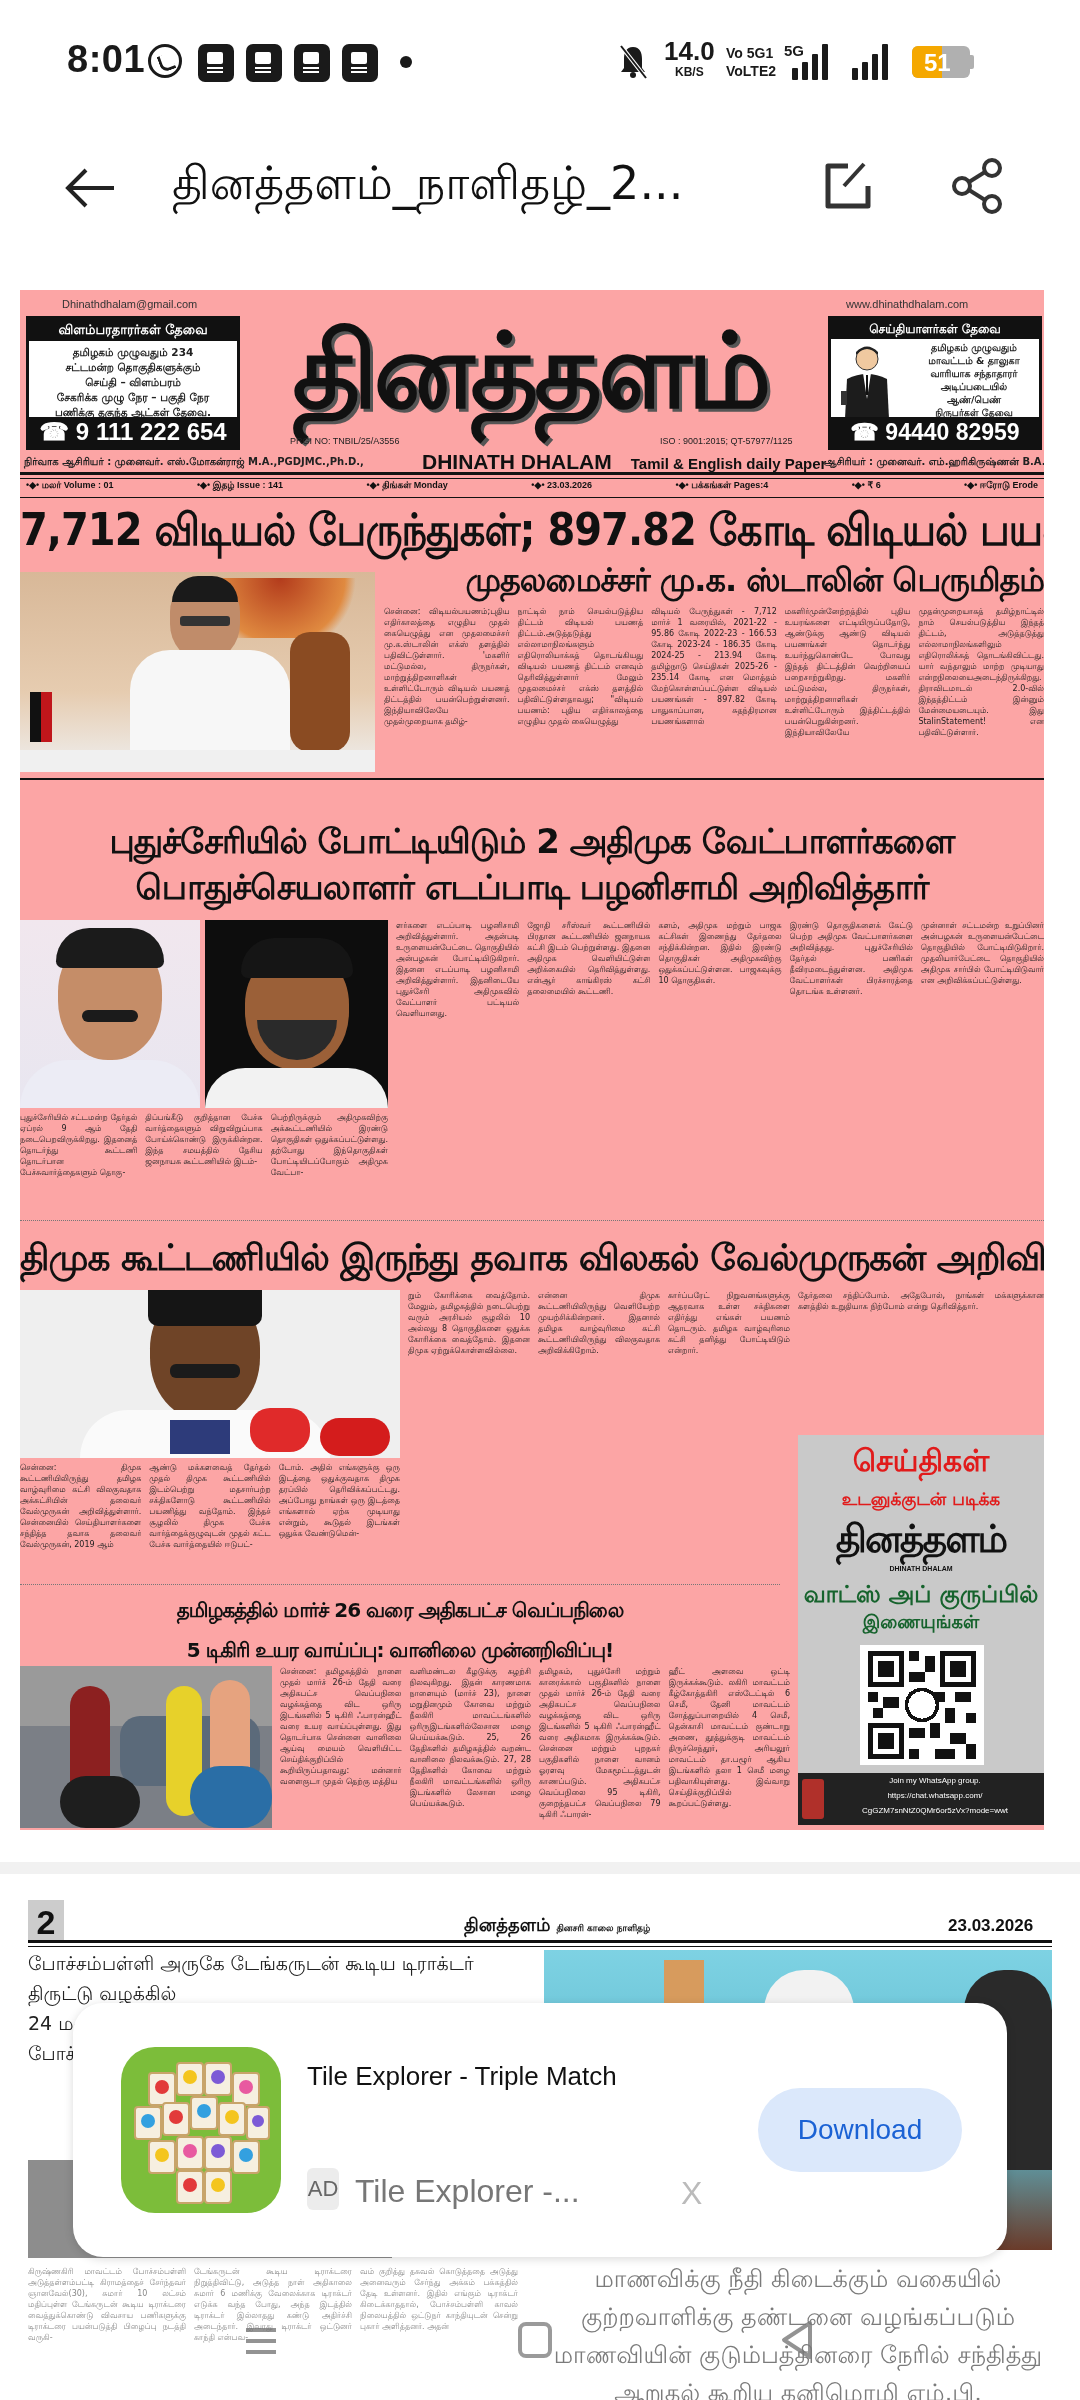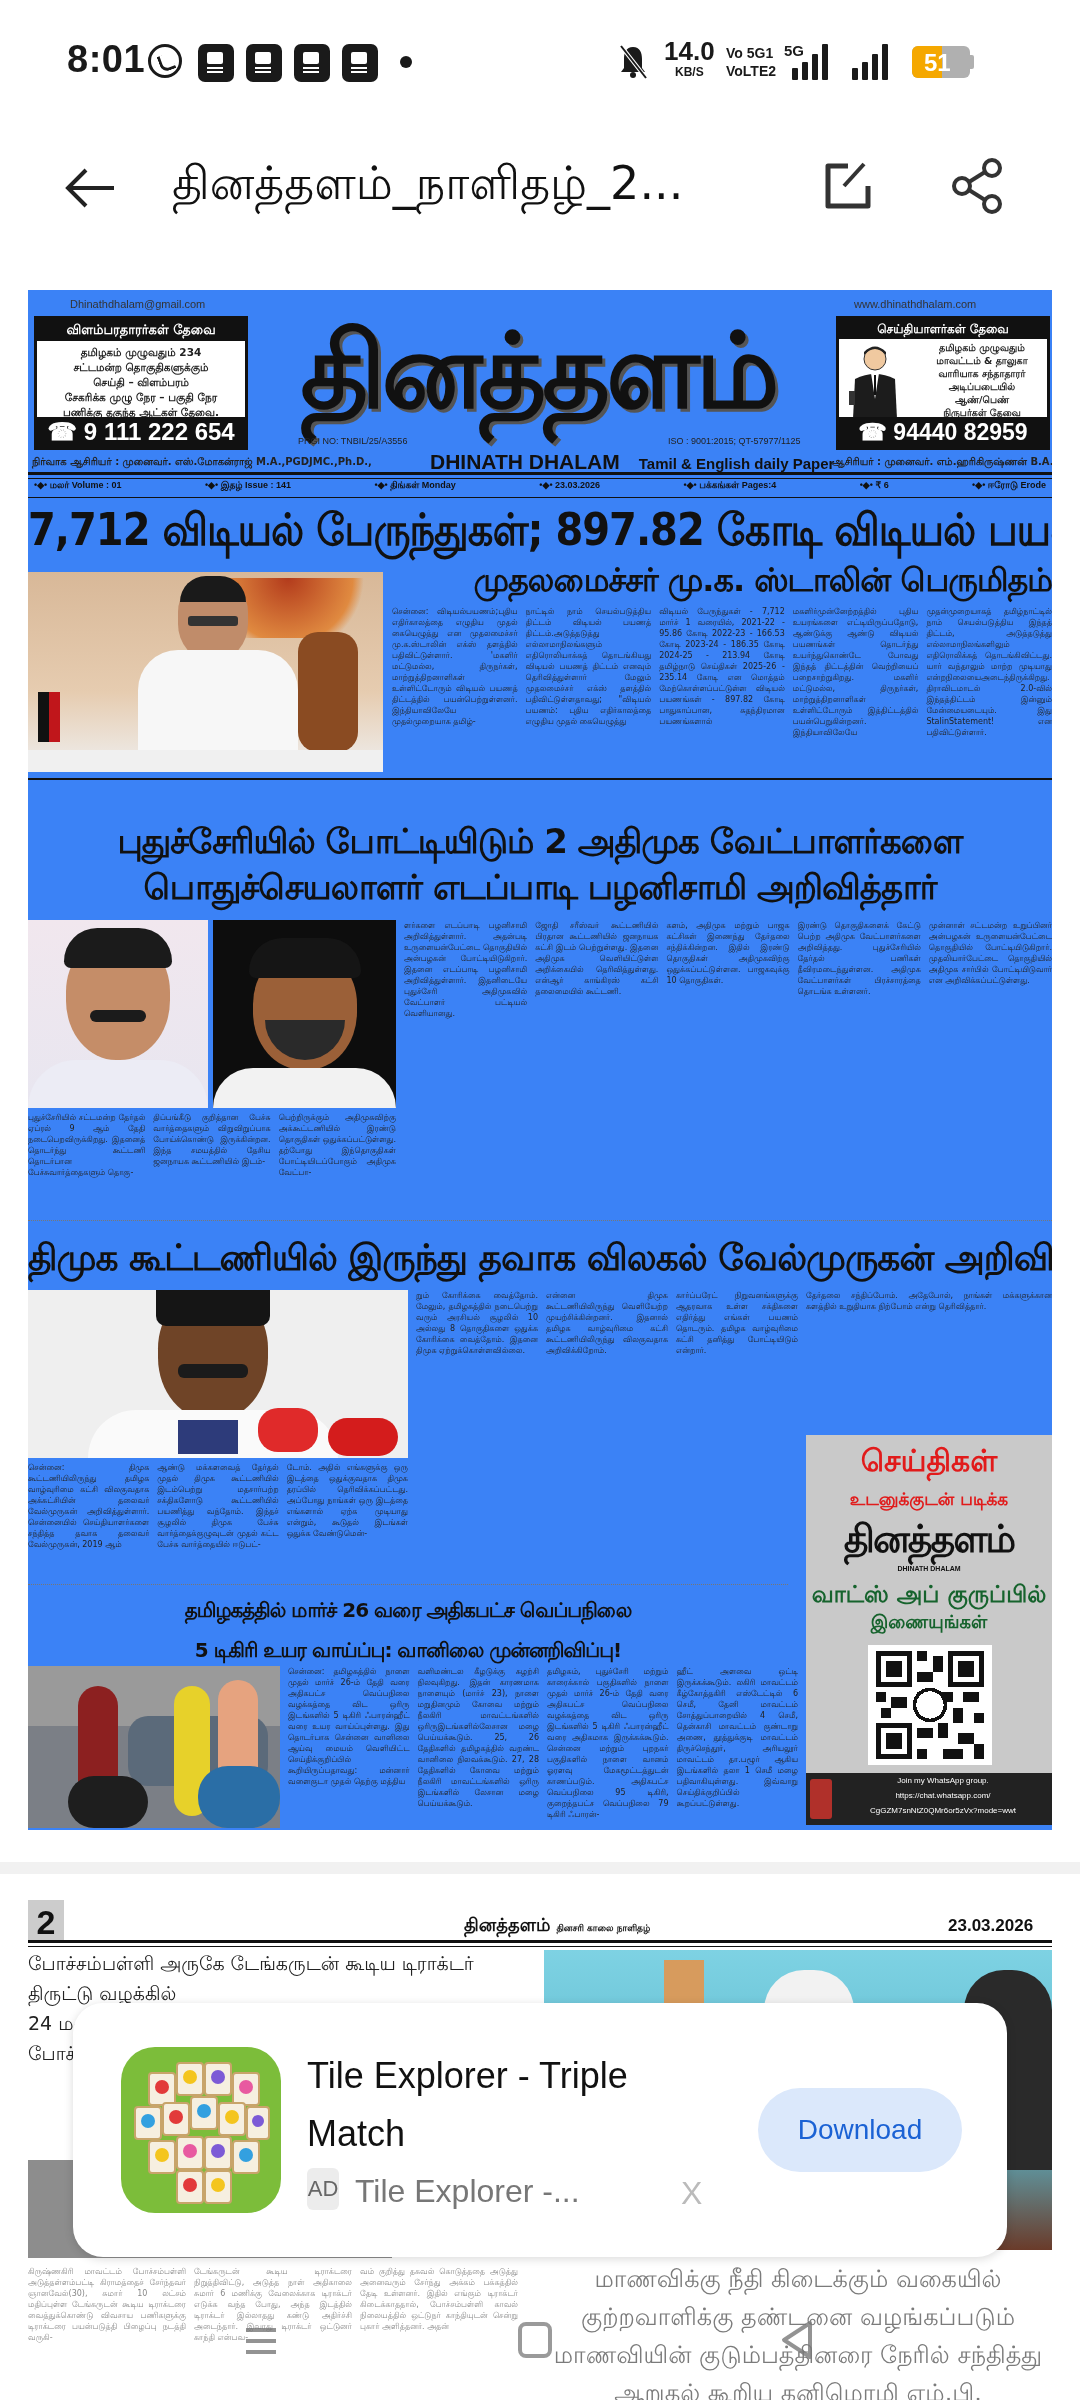--- a/index.html
+++ b/index.html
@@ -27,21 +27,21 @@
   .sb-batt-tip { position: absolute; left: 970px; top: 55px; width: 4px; height: 14px; background: #b0b0b0; border-radius: 0 2px 2px 0; }
 
   
   .app-bar { position: absolute; left: 0; top: 120px; width: 1080px; height: 130px; background: #fff; }
   .back-btn { position: absolute; left: 60px; top: 38px; width: 60px; height: 60px; }
   .doc-title { position: absolute; left: 172px; top: 36px; width: 600px; font-family: "DejaVu Sans", sans-serif; font-size: 46px; color: #111; white-space: nowrap; overflow: hidden; }
   .edit-btn { position: absolute; left: 818px; top: 36px; width: 60px; height: 60px; }
   .share-btn { position: absolute; left: 948px; top: 36px; width: 60px; height: 60px; }
 
   
-  .page1 { position: absolute; left: 28px; top: 290px; width: 1024px; height: 1540px; background: #3b82f6; overflow: hidden; }
+  .page1 { position: absolute; left: 20px; top: 290px; width: 1024px; height: 1540px; background: #fca5a5; overflow: hidden; }
   .mh-email { position: absolute; left: 42px; top: 8px; font-family: "Liberation Sans", sans-serif; font-size: 11px; color: #333; }
   .mh-web { position: absolute; left: 826px; top: 8px; font-family: "Liberation Sans", sans-serif; font-size: 11px; color: #333; }
   .ad-left { position: absolute; left: 6px; top: 26px; width: 214px; height: 134px; border: 3px solid #111; background: #fff; }
   .ad-left .hd { background: #111; color: #fff; font-size: 13px; font-weight: 700; text-align: center; height: 22px; line-height: 22px; }
   .ad-left .bd { font-size: 10.5px; text-align: center; line-height: 15px; padding-top: 4px; font-weight: 700; color: #222; }
   .ad-left .ph { position: absolute; left: 0; bottom: 0; width: 100%; height: 30px; background: #111; color: #fff; font-family: "Liberation Sans", sans-serif; font-size: 24px; font-weight: 700; text-align: center; line-height: 30px; }
   .masthead-logo { position: absolute; left: 230px; top: 22px; width: 560px; height: 118px; font-family: "DejaVu Sans", sans-serif; font-weight: 900; font-size: 104px; line-height: 118px; color: #111; text-align: center; letter-spacing: -4px; text-shadow: 3px 3px 0 #555; }
   .mh-prgi { position: absolute; left: 270px; top: 146px; font-family: "Liberation Sans", sans-serif; font-size: 9px; color: #222; }
   .mh-iso { position: absolute; left: 640px; top: 146px; font-family: "Liberation Sans", sans-serif; font-size: 9px; color: #222; }
   .ad-right { position: absolute; left: 808px; top: 26px; width: 214px; height: 134px; border: 3px solid #111; background: #fff; }
@@ -87,21 +87,21 @@
   .p2-num { position: absolute; left: 0; top: 0; width: 36px; height: 42px; background: #ccc; font-family: "Liberation Sans", sans-serif; font-size: 34px; font-weight: 900; color: #111; text-align: center; line-height: 44px; }
   .p2-logo { position: absolute; left: 436px; top: 14px; font-size: 18px; font-weight: 900; color: #111; }
   .p2-logo small { font-size: 9px; font-weight: 700; margin-left: 6px; }
   .p2-date { position: absolute; left: 920px; top: 16px; font-family: "Liberation Sans", sans-serif; font-size: 17px; font-weight: 700; color: #111; }
   .p2-hl-l { position: absolute; left: 0; top: 48px; width: 484px; font-size: 19px; line-height: 30px; color: #222; }
   .p2-hl-r { position: absolute; left: 516px; top: 360px; width: 508px; font-size: 24px; line-height: 38px; color: #444; text-align: center; }
 
   
   .ad-overlay { position: absolute; left: 73px; top: 2003px; width: 934px; height: 254px; background: #fff; border-radius: 30px; box-shadow: 0 2px 10px rgba(0,0,0,0.15); }
   .ad-icon { position: absolute; left: 48px; top: 44px; width: 160px; height: 166px; border-radius: 34px; background: #7cbd3a; overflow: hidden; }
-  .ad-title { position: absolute; left: 234px; top: 44px; width: 400px; font-family: "Liberation Sans", sans-serif; font-size: 36px; line-height: 58px; color: #111; }
+  .ad-title { position: absolute; left: 234px; top: 44px; width: 400px; font-family: "Liberation Sans", sans-serif; font-size: 26px; line-height: 58px; color: #111; }
   .ad-badge { position: absolute; left: 234px; top: 165px; width: 32px; height: 42px; background: #ececec; border-radius: 6px; font-family: "Liberation Sans", sans-serif; font-size: 22px; color: #666; text-align: center; line-height: 42px; }
   .ad-sub { position: absolute; left: 282px; top: 170px; font-family: "Liberation Sans", sans-serif; font-size: 32px; color: #777; white-space: nowrap; }
   .ad-close { position: absolute; left: 608px; top: 172px; font-family: "Liberation Sans", sans-serif; font-size: 32px; color: #bbb; }
   .ad-dl { position: absolute; left: 685px; top: 85px; width: 204px; height: 84px; border-radius: 42px; background: #dbe8fb; color: #1b62d4; font-family: "Liberation Sans", sans-serif; font-size: 28px; text-align: center; line-height: 84px; border: none; }
 
   
   .nav-recent { position: absolute; left: 244px; top: 2326px; width: 34px; height: 30px; }
   .nav-home { position: absolute; left: 518px; top: 2322px; width: 34px; height: 36px; border: 4px solid rgba(120,120,120,0.75); border-radius: 8px; }
   .nav-back { position: absolute; left: 780px; top: 2320px; width: 34px; height: 40px; }
 </style>

